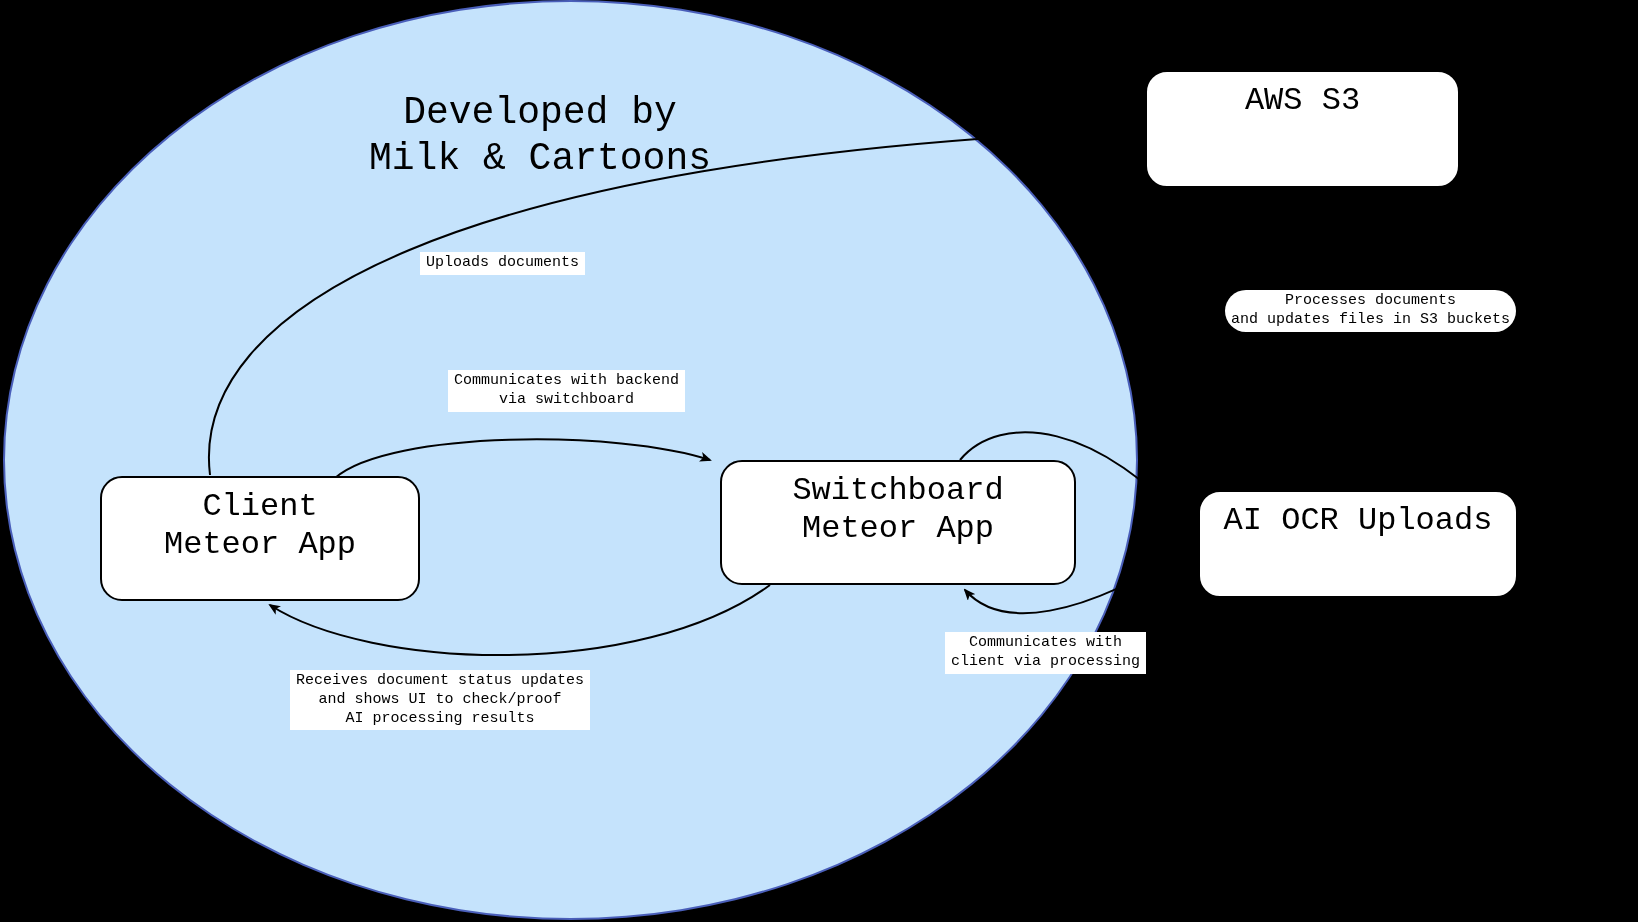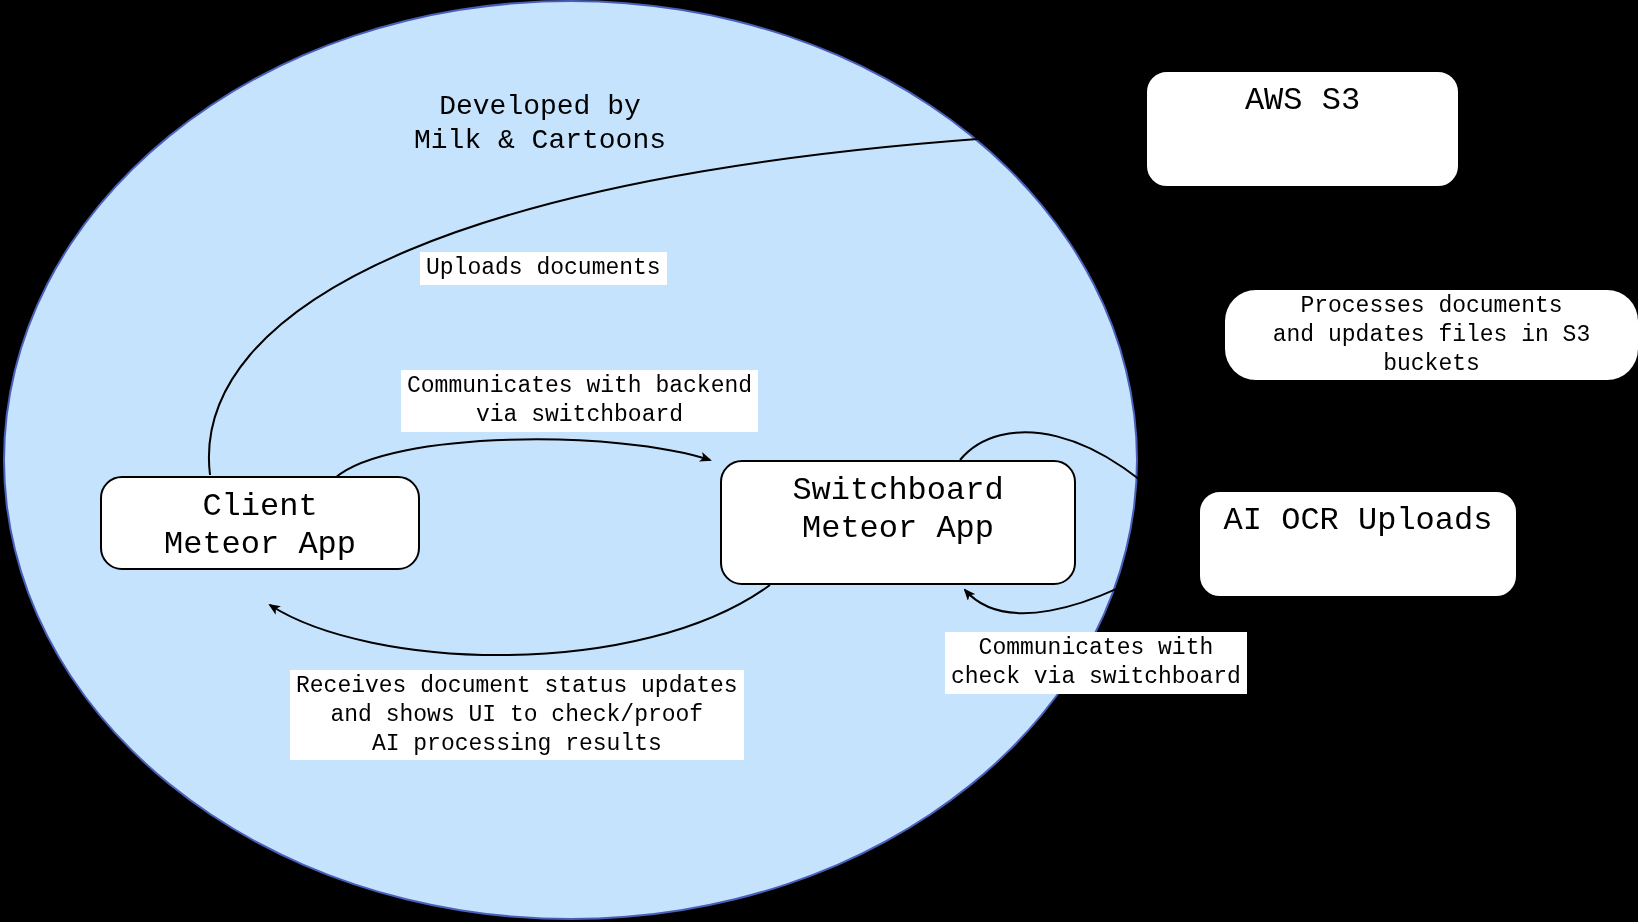--- a/index.html
+++ b/index.html
@@ -37,30 +37,30 @@
       justify-content: center;
       text-align: center;
       font-size: 32px;
       line-height: 1.2;
       font-family: 'Courier New', Courier, monospace;
       font-weight: 400;
       padding: 10px 20px;
     }
     .group-title {
       position: absolute;
-      font-size: 28px;
+      font-size: 38px;
       font-family: 'Courier New', Courier, monospace;
       text-align: center;
       line-height: 1.2;
       color: #000;
     }
     .edge-label {
       position: absolute;
       background: #fff;
-      font-size: 23px;
+      font-size: 15px;
       font-family: 'Courier New', Courier, monospace;
       text-align: center;
       line-height: 1.25;
       padding: 2px 6px;
       color: #000;
     }
     svg.arrows {
       position: absolute;
       top: 0;
       left: 0;
@@ -94,21 +94,21 @@
     <path d="M 960 460 C 1000 412, 1100 420, 1195 535" stroke="#000" stroke-width="2" fill="none" marker-end="url(#arrowhead)"></path>
 
     <path d="M 1225 352 C 1230 342, 1238 336, 1250 330" stroke="#000" stroke-width="2" fill="none"></path>
   </svg>
 
   <div class="group-title" style="left:330px; top:90px; width:420px;">
     <span>Developed by</span><br>
     <span>Milk &amp; Cartoons</span>
   </div>
 
-  <div class="node-box" style="left:100px; top:476px; width:320px; height:94px;">
+  <div class="node-box" style="left:100px; top:476px; width:320px; height:125px;">
     <div>
       <span>Client</span><br>
       <span>Meteor App</span>
     </div>
   </div>
 
   <div class="node-box" style="left:720px; top:460px; width:356px; height:125px;">
     <div>
       <span>Switchboard</span><br>
       <span>Meteor App</span>
@@ -120,34 +120,34 @@
   </div>
 
   <div class="node-box" style="left:1198px; top:490px; width:320px; height:108px;">
     <span>AI OCR Uploads</span>
   </div>
 
   <div class="edge-label" style="left:420px; top:252px;">
     <span>Uploads documents</span>
   </div>
 
-  <div class="edge-label" style="left:401px; top:370px;">
+  <div class="edge-label" style="left:448px; top:370px;">
     <span>Communicates with backend</span><br>
     <span>via switchboard</span>
   </div>
 
   <div class="edge-label" style="left:290px; top:670px;">
     <span>Receives document status updates</span><br>
     <span>and shows UI to check/proof</span><br>
     <span>AI processing results</span>
   </div>
 
   <div class="edge-label" style="left:945px; top:632px;">
     <span>Communicates with</span><br>
-    <span>check via switchboard</span>
+    <span>client via processing</span>
   </div>
 
   <div class="edge-label" style="left:1225px; top:290px;border-radius:31px;">
     <span>Processes documents</span><br>
     <span>and updates files in S3 buckets</span>
   </div>
 
 </div>
 
 </body></html>

